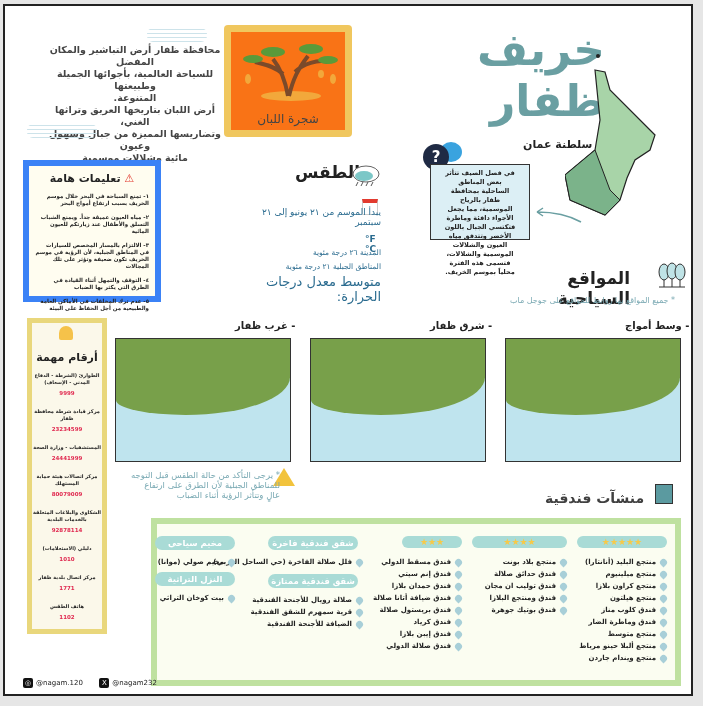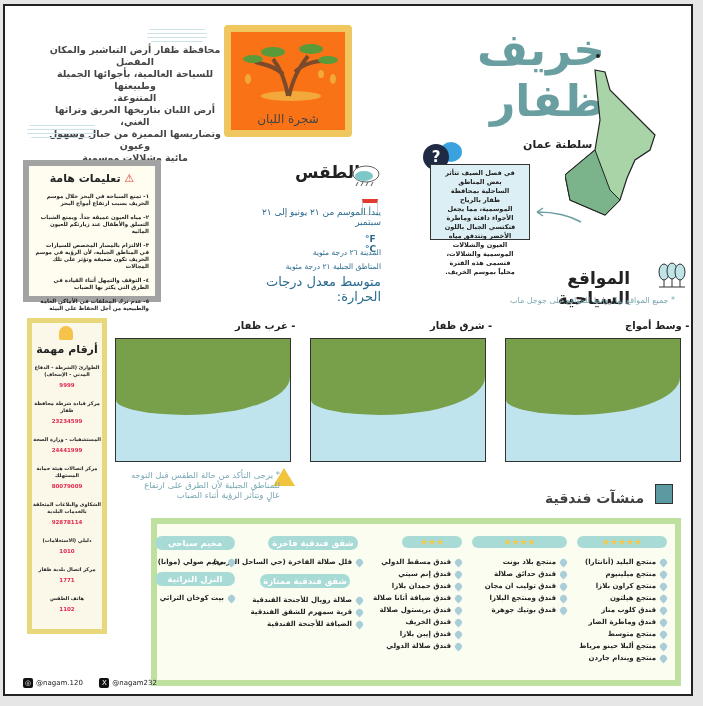--- a/index.html
+++ b/index.html
@@ -16,40 +16,40 @@
   .stamp-caption { position: absolute; bottom: 4px; width: 100%; text-align: center; font-size: 12px; color: #444; direction: rtl; }
   
   .title { left: 380px; top: 18px; width: 220px; font-size: 44px; font-weight: bold; color: #6a9fa2; direction: rtl; text-align: right; letter-spacing: 3px; }
   
   .oman-label { left: 518px; top: 132px; font-size: 11px; font-weight: bold; color: #222; direction: rtl; }
   
   .info-box { left: 425px; top: 158px; width: 100px; height: 76px; background: #dceff5; border: 1.5px solid #333; font-size: 6.5px; line-height: 9px; text-align: center; direction: rtl; padding: 4px 13px; font-weight: bold; color: #222; }
   .q-icon { left: 418px; top: 138px; width: 26px; height: 26px; background: #1f2a44; border-radius: 50%; color: #fff; font-weight: bold; font-size: 15px; text-align: center; line-height: 26px; }
   .q-icon2 { left: 435px; top: 136px; width: 22px; height: 20px; background: #3aa3df; border-radius: 50%; }
   
-  .instr { left: 18px; top: 154px; width: 138px; height: 142px; background: #a3a3a3; padding: 6px; }
+  .instr { left: 18px; top: 154px; width: 138px; height: 142px; background: #3b82f6; padding: 6px; }
   .instr-inner { background: #fffdf0; width: 100%; height: 100%; padding: 6px 6px; direction: rtl; }
   .instr-title { font-size: 11px; font-weight: bold; text-align: center; margin-bottom: 8px; color: #222; }
   .instr-item { font-size: 5.5px; line-height: 7px; color: #222; font-weight: bold; margin-bottom: 7px; text-align: right; }
   
   .weather-title { left: 290px; top: 156px; font-size: 17px; font-weight: bold; direction: rtl; color: #222; }
   .weather-line { direction: rtl; color: #2a6b8f; font-size: 9px; }
   .w1 { left: 240px; top: 201px; width: 136px; text-align: right; }
   .w2 { left: 240px; top: 228px; width: 136px; text-align: right; font-size: 13px; margin-top: 40px; }
   .w3 { left: 240px; top: 242px; width: 136px; text-align: right; font-size: 7.5px; }
   .w4 { left: 240px; top: 256px; width: 136px; text-align: right; font-size: 7.5px; }
   
   .sites-title { left: 505px; top: 262px; font-size: 17px; font-weight: bold; direction: rtl; color: #222; width: 120px; text-align: right; }
   .sites-note { left: 440px; top: 290px; width: 230px; font-size: 8px; color: #7aa9b3; direction: rtl; text-align: right; }
   .map-card { position: absolute; width: 176px; height: 124px; border: 1.5px solid #333; background: #bfe4ee; overflow: hidden; }
   .map-land { position: absolute; left: 0; top: 0; width: 100%; height: 62%; background: #78a04a; border-bottom-left-radius: 40% 20%; border-bottom-right-radius: 60% 50%; }
   .map-label { position: absolute; font-size: 10px; font-weight: bold; direction: rtl; color: #222; }
   
   .nums { left: 22px; top: 312px; width: 80px; height: 316px; background: #e9d77c; padding: 5px; }
-  .nums-inner { background: #fbf8ea; width: 100%; height: 100%; text-align: center; direction: rtl; padding-top: 20px; }
+  .nums-inner { background: #fbf8ea; width: 100%; height: 100%; text-align: center; direction: rtl; padding-top: 28px; }
   .nums-title { font-size: 11px; font-weight: bold; color: #222; margin-bottom: 8px; }
   .num-label { font-size: 5px; font-weight: bold; color: #222; line-height: 7px; }
   .num-val { font-size: 5.5px; color: #e0284f; font-weight: bold; margin: 4px 0 12px; }
   
   .warn { left: 125px; top: 464px; width: 150px; font-size: 8.5px; line-height: 10px; color: #79a9b3; direction: rtl; text-align: right; }
   .warn-icon { left: 268px; top: 462px; width: 0; height: 0; border-left: 11px solid transparent; border-right: 11px solid transparent; border-bottom: 18px solid #f2c33c; }
   
   .hotels-title { left: 540px; top: 484px; font-size: 14px; font-weight: bold; direction: rtl; color: #404040; }
   .hotels-box { left: 146px; top: 512px; width: 530px; height: 168px; background: #fbfdf1; border: 6px solid #bfe1a0; }
   .col { position: absolute; direction: rtl; }
@@ -214,29 +214,29 @@
       <div class="hotel-item"><span class="pin"></span><span>فندق بوتيك جوهرة</span></div>
     </div>
 
     <div class="col" style="right:213px;top:12px;width:90px;">
       <div class="pill" style="width:60px;margin-right:0;">★★★</div>
       <div class="hotel-item"><span class="pin"></span><span>فندق مسقط الدولي</span></div>
       <div class="hotel-item"><span class="pin"></span><span>فندق إنم سيتي</span></div>
       <div class="hotel-item"><span class="pin"></span><span>فندق حمدان بلازا</span></div>
       <div class="hotel-item"><span class="pin"></span><span>فندق ضيافة أتانا صلالة</span></div>
       <div class="hotel-item"><span class="pin"></span><span>فندق بريستول صلالة</span></div>
-      <div class="hotel-item"><span class="pin"></span><span>فندق الخريف</span></div>
+      <div class="hotel-item"><span class="pin"></span><span>فندق كرياد</span></div>
       <div class="hotel-item"><span class="pin"></span><span>فندق إيبن بلازا</span></div>
       <div class="hotel-item"><span class="pin"></span><span>فندق صلالة الدولي</span></div>
     </div>
 
     <div class="col" style="right:312px;top:12px;width:120px;">
       <div class="pill-text" style="width:90px;margin-right:5px;">شقق فندقية فاخرة</div>
       <div class="hotel-item"><span class="pin"></span><span>فلل صلالة الفاخرة (حي الساحل الغربي)</span></div>
-      <div class="pill-text" style="width:90px;margin-right:13px;margin-top:6px;">شقق فندقية ممتازة</div>
+      <div class="pill-text" style="width:90px;margin-right:5px;margin-top:6px;">شقق فندقية ممتازة</div>
       <div class="hotel-item"><span class="pin"></span><span>صلالة رويال للأجنحة الفندقية</span></div>
       <div class="hotel-item"><span class="pin"></span><span>قرية سمهرم للشقق الفندقية</span></div>
       <div class="hotel-item"><span class="pin"></span><span>الضيافة للأجنحة الفندقية</span></div>
     </div>
 
     <div class="col" style="right:440px;top:12px;width:80px;">
       <div class="pill-text">مخيم سياحي</div>
       <div class="hotel-item"><span class="pin"></span><span>مخيم صولي (موانا)</span></div>
       <div class="pill-text" style="margin-top:4px;">النزل التراثية</div>
       <div class="hotel-item"><span class="pin"></span><span>بيت كوخان التراثي</span></div>

